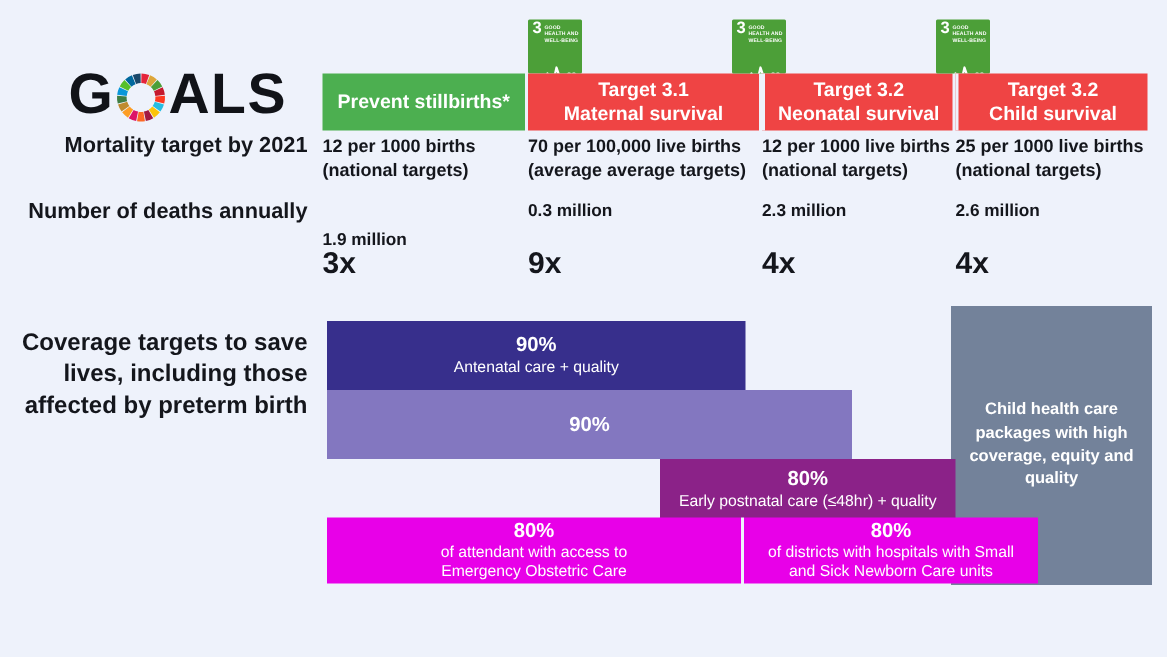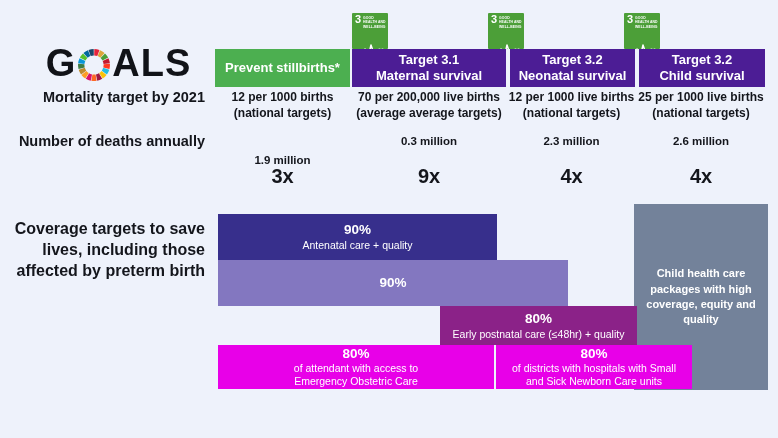--- a/index.html
+++ b/index.html
@@ -97,27 +97,26 @@
     font-weight: bold;
     font-size: 13px;
     line-height: 1.25;
     display: flex;
     align-items: center;
     justify-content: center;
     text-align: center;
     box-sizing: border-box;
   }
   .col-header.green { background: #4caf50; }
-  .col-header.blue  { background: #4c1d95; border-left: 2px solid #eef2fb; }
+  .col-header.blue  { background: #ef4444; border-left: 2px solid #eef2fb; }
   .col-header.blue.first { border-left: none; }
 
   
   .cell {
     position: absolute;
-    text-align: center;
     color: #14161c;
     box-sizing: border-box;
   }
   .cell-target {
     top: 89px;
     font-size: 12px;
     font-weight: bold;
     line-height: 1.35;
   }
   .cell-deaths {
@@ -220,21 +219,21 @@
         <svg width="30" height="18" viewBox="0 0 30 18">
           <path d="M0 11 H5 L7 6 L10 15 L13 2 L16 11 H19" stroke="#ffffff" stroke-width="1.5" fill="none" stroke-linejoin="round" stroke-linecap="round"></path>
           <path d="M23 6.2 c-1.1 -1.6 -3.6 -0.6 -3.6 1.4 c0 2 2.3 3.6 3.6 4.8 c1.3 -1.2 3.6 -2.8 3.6 -4.8 c0 -2 -2.5 -3 -3.6 -1.4 Z" fill="#ffffff"></path>
         </svg>
       </span>
     </div>
     <div class="col-header blue first" style="left: 352px; width: 154px;">
       <div><span>Target 3.1</span><br><span>Maternal survival</span></div>
     </div>
     <div class="cell cell-target" style="left: 352px; width: 154px;">
-      <div>70  per 200,000 live births</div>
+      <div>70  per 100,000 live births</div>
       <div>(average average targets)</div>
     </div>
     <div class="cell cell-deaths" style="left: 352px; width: 154px;">0.3 million</div>
     <div class="cell cell-accel" style="left: 352px; width: 154px;">9x</div>
     <div class="sdg-icon" style="left: 488px;">
       <span class="num">3</span>
       <span class="cap">GOOD HEALTH AND WELL-BEING</span>
       <span style="position: absolute; left: 3px; top: 15px;">
         <svg width="30" height="18" viewBox="0 0 30 18">
           <path d="M0 11 H5 L7 6 L10 15 L13 2 L16 11 H19" stroke="#ffffff" stroke-width="1.5" fill="none" stroke-linejoin="round" stroke-linecap="round"></path>

